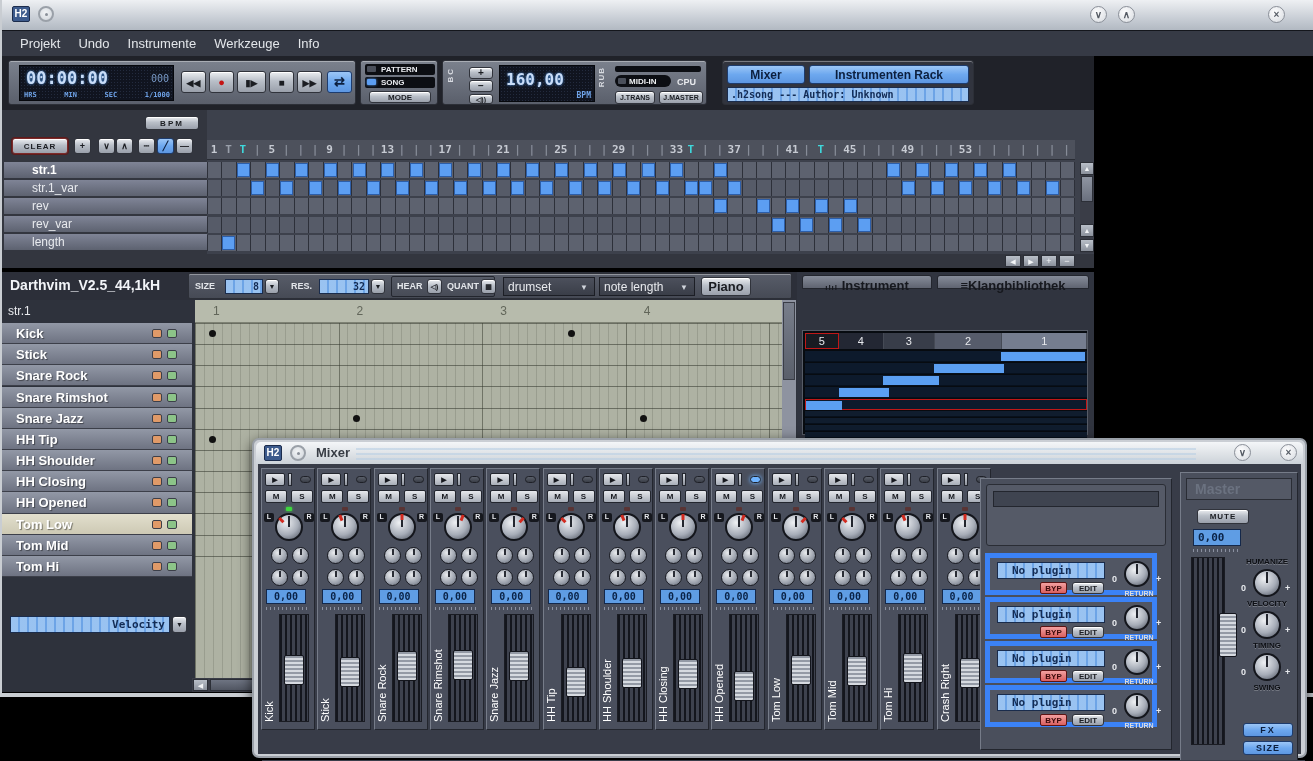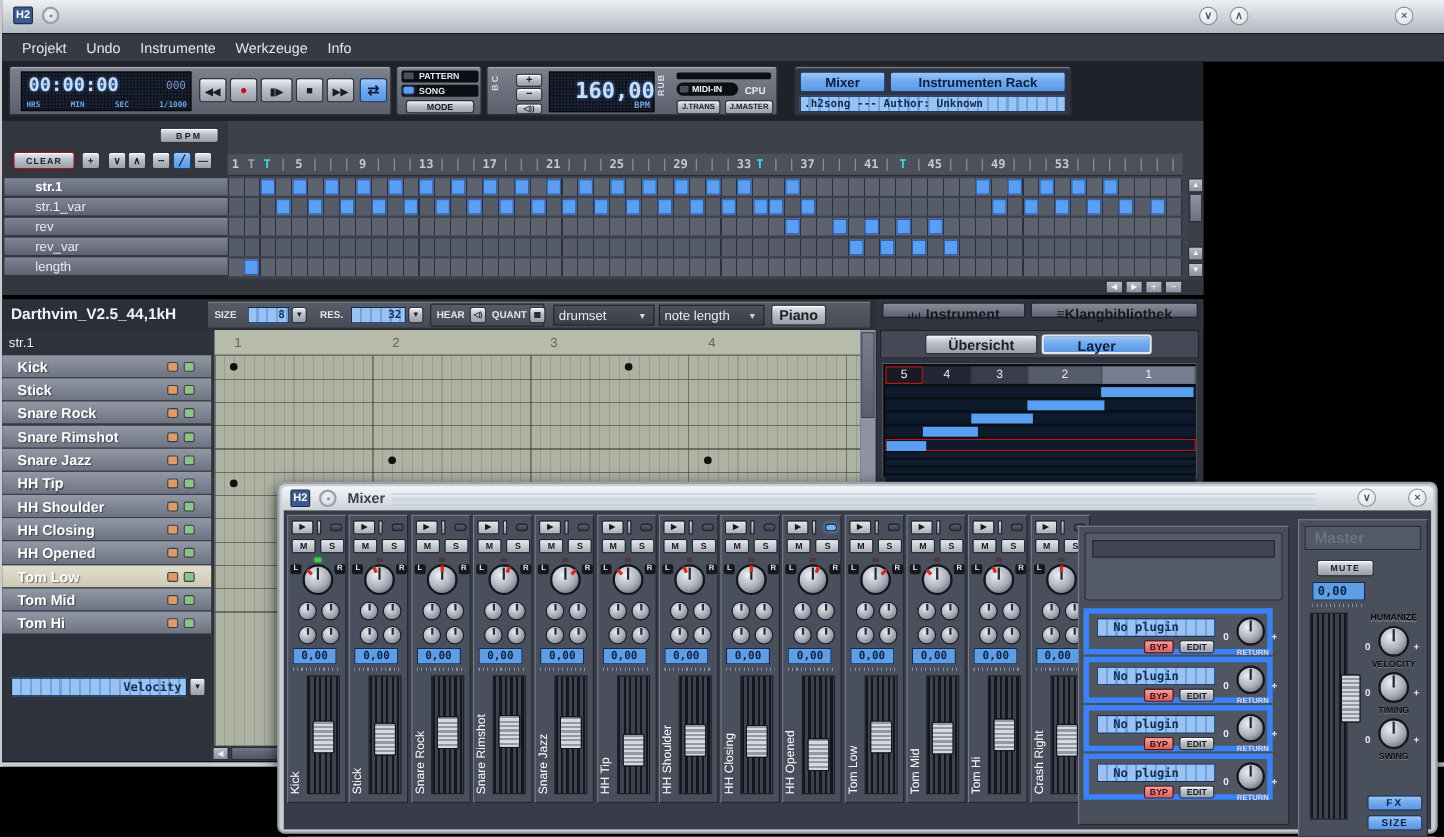--- a/index.html
+++ b/index.html
@@ -209,21 +209,21 @@
         </div>
         <div class="btn" style="left:8px;top:30px;width:62px;height:12px;font-size:8px;line-height:12px;">MODE</div>
       </div>
 
       <div class="panel" style="left:440px;top:4px;width:265px;height:45px;">
         <div class="vtext" style="position:absolute;left:3px;top:6px;font-size:8px;color:#d8dbe1;font-weight:bold;letter-spacing:2px;">BC</div>
         <div class="btn" style="left:26px;top:6px;width:24px;height:12px;font-size:10px;line-height:10px;">+</div>
         <div class="btn" style="left:26px;top:19px;width:24px;height:12px;font-size:10px;line-height:10px;">−</div>
         <div class="btn" style="left:26px;top:33px;width:24px;height:10px;font-size:7px;line-height:9px;">◁))</div>
         <div class="lcd-dark" style="left:56px;top:4px;width:96px;height:37px;">
-          <span style="position:absolute;left:23px;top:4px;font-size:20px;font-weight:bold;color:#c9ddf8;text-shadow:0 0 3px #4a90e0;text-align:right;">160,00</span>
+          <span style="position:absolute;left:6px;top:4px;font-size:16px;font-weight:bold;color:#c9ddf8;text-shadow:0 0 3px #4a90e0;text-align:right;">160,00</span>
           <span style="position:absolute;right:3px;bottom:1px;font-size:8px;font-weight:bold;color:#6fa3e8;">BPM</span>
         </div>
         <div class="vtext" style="position:absolute;left:154px;top:6px;font-size:8px;color:#d8dbe1;font-weight:bold;letter-spacing:1px;">RUB</div>
         <div style="position:absolute;left:172px;top:5px;width:86px;height:6px;background:#0c0e13;border-radius:2px;"></div>
         <div style="position:absolute;left:172px;top:14px;width:56px;height:12px;background:#0c0e13;border-radius:6px;">
           <span style="position:absolute;left:3px;top:3px;width:8px;height:6px;background:#4a4f5a;border-radius:1px;"></span>
           <span style="position:absolute;left:14px;top:2px;color:#f2f4f6;font-size:8px;font-weight:bold;">MIDI-IN</span>
         </div>
         <span style="position:absolute;left:234px;top:16px;color:#e8eaee;font-size:9px;font-weight:bold;">CPU</span>
         <div class="btn" style="left:172px;top:30px;width:40px;height:13px;font-size:7px;line-height:12px;">J.TRANS</div>
@@ -467,24 +467,20 @@
     </div>
 
     <div id="rack">
       <div class="tab" style="left:5px;width:130px;">
         <span style="font-size:8px;letter-spacing:1px;">ılıl</span>
         <span>Instrument</span>
       </div>
       <div class="tab" style="left:140px;width:152px;">
         <span>≡</span><span>Klangbibliothek</span>
       </div>
-      <div id="rack-sub">
-        <div class="btn" style="left:40px;top:3px;width:102px;height:18px;font-size:13px;line-height:17px;">Übersicht</div>
-        <div class="btn-blue" style="left:146px;top:3px;width:100px;height:18px;font-size:13px;line-height:17px;border:2px solid #dfe9f8;">Layer</div>
-      </div>
       <div id="layers">
           <div class="layer-hd" style="left: 2px; width: 33.84px; background: rgb(24, 27, 34); border: 1px solid rgb(192, 24, 24); line-height: 14px;">5</div>
           <div class="layer-hd" style="left: 35.84px; width: 45.12px; background: rgb(35, 39, 51);">4</div>
           <div class="layer-hd" style="left: 80.96px; width: 50.76px; background: rgb(56, 61, 73);">3</div>
           <div class="layer-hd" style="left: 131.72px; width: 67.68px; background: rgb(86, 92, 107);">2</div>
           <div class="layer-hd" style="left: 199.4px; width: 84.6px; background: rgb(117, 125, 143);">1</div>
           <div class="layer-row" style="top: 20px;">
             <div class="layer-bar" style="left: 196px; width: 84px;"></div>
           </div>
           <div class="layer-row" style="top: 32px;">

